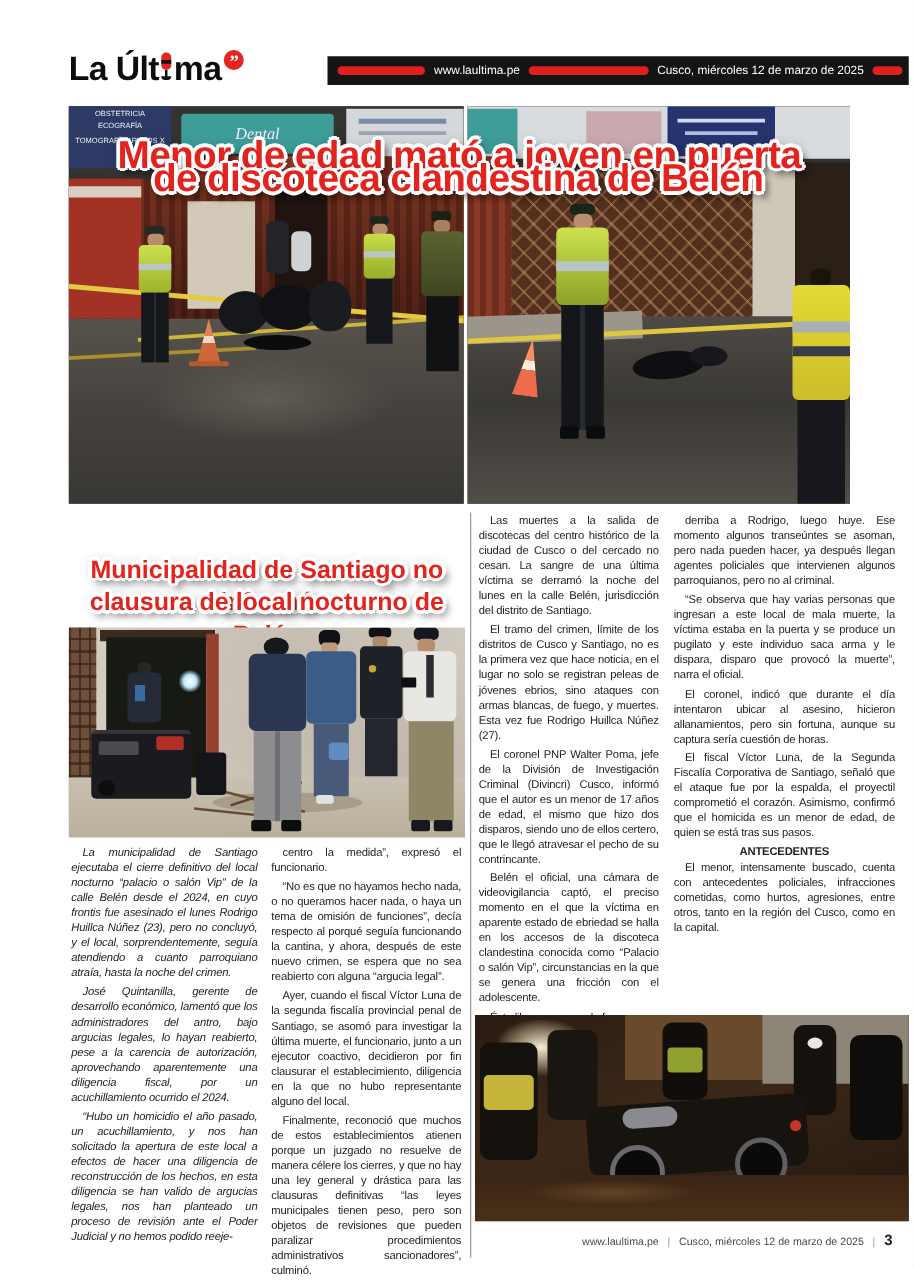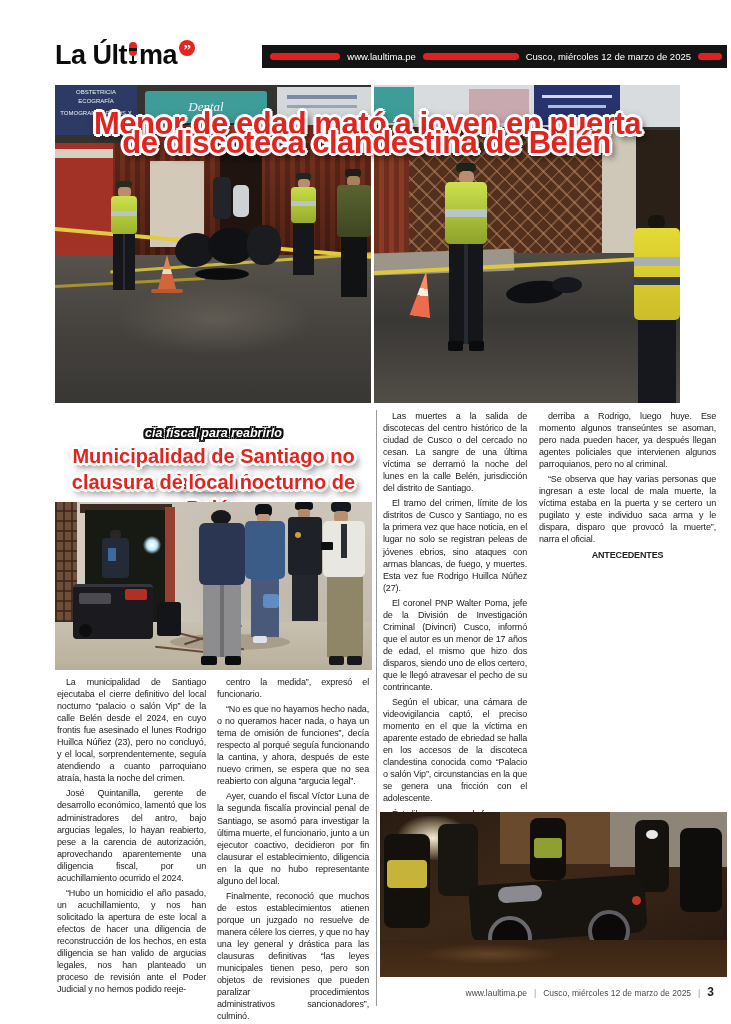--- a/index.html
+++ b/index.html
@@ -182,21 +182,20 @@
       <div style="left:0;top:13px;width:46px;height:92px;background:linear-gradient(180deg,#e4d934,#cdbd2a);border-radius:5px;"></div>
       <div style="left:0;top:42px;width:46px;height:9px;background:#a9b0b4;"></div>
       <div style="left:0;top:62px;width:46px;height:8px;background:#3a3e44;"></div>
       <div style="left:4px;top:105px;width:38px;height:83px;background:#16181d;"></div>
     </div>
   </div>
 
   <div class="abs headline-red" style="left:55px;top:106px;width:625px;font-size:31px;line-height:35px;letter-spacing:-0.5px;">Menor de edad mató a joven en puerta</div>
   <div class="abs headline-red" style="left:55px;top:125px;width:623px;font-size:31px;line-height:35px;letter-spacing:-0.5px;">de discoteca clandestina de Belén</div>
 
-  <div class="abs kicker2" style="left:55px;top:426px;width:317px;">cia fiscal para reabrirlo</div>
   <div class="abs headline-red" style="left:55px;top:443px;width:317px;font-size:20px;line-height:26px;">Municipalidad de Santiago no informó</div>
   <div class="abs headline-red" style="left:55px;top:469px;width:317px;font-size:20px;line-height:26px;">clausura de local nocturno de Belén</div>
 
   <div class="photo" style="left:55px;top:502px;width:317px;height:168px;background:#d3ccc0;">
     <div style="left:0;top:0;width:317px;height:168px;
          background:radial-gradient(ellipse at 60% 20%,rgba(120,110,95,.18),transparent 60%),
                     radial-gradient(ellipse at 90% 70%,rgba(120,110,95,.2),transparent 55%);"></div>
     <div style="left:0;top:0;width:22px;height:150px;background:#6e4f3a;"></div>
     <div style="left:0;top:0;width:22px;height:150px;
          background:repeating-linear-gradient(0deg,rgba(60,38,26,.8) 0 2px,transparent 2px 10px),
@@ -253,45 +252,48 @@
       <div style="left:2px;top:19px;width:42px;height:56px;background:#e9e7e1;border-radius:5px;"></div>
       <div style="left:20px;top:22px;width:6px;height:34px;background:#2a2d33;"></div>
       <div style="left:0;top:40px;width:12px;height:8px;background:#0d0e10;border-radius:1px;"></div>
       <div style="left:6px;top:75px;width:36px;height:80px;background:#8f8668;"></div>
       <div style="left:8px;top:154px;width:15px;height:9px;background:#17181b;border-radius:2px;"></div>
       <div style="left:26px;top:154px;width:15px;height:9px;background:#17181b;border-radius:2px;"></div>
     </div>
     <div style="left:208px;top:92px;width:16px;height:14px;background:#5f8cc2;border-radius:3px;"></div>
   </div>
 
-  <div class="bodycol" style="left:57px;top:676px;width:149px;">
+  <div class="bodycol" style="left:57px;top:676px;width:149px;font-style:italic;">
     <p>La municipalidad de Santiago ejecutaba el cierre definitivo del local nocturno “palacio o salón Vip” de la calle Belén desde el 2024, en cuyo frontis fue asesinado el lunes Rodrigo Huillca Núñez (23), pero no concluyó, y el local, sorprendentemente, seguía atendiendo a cuanto parroquiano atraía, hasta la noche del crimen.</p>
     <p>José Quintanilla, gerente de desarrollo económico, lamentó que los administradores del antro, bajo argucias legales, lo hayan reabierto, pese a la carencia de autorización, aprovechando aparentemente una diligencia fiscal, por un acuchillamiento ocurrido el 2024.</p>
     <p>“Hubo un homicidio el año pasado, un acuchillamiento, y nos han solicitado la apertura de este local a efectos de hacer una diligencia de reconstrucción de los hechos, en esta diligencia se han valido de argucias legales, nos han planteado un proceso de revisión ante el Poder Judicial y no hemos podido reeje-</p>
   </div>
   <div class="bodycol" style="left:217px;top:676px;width:152px;">
     <p>centro la medida”, expresó el funcionario.</p>
     <p>“No es que no hayamos hecho nada, o no queramos hacer nada, o haya un tema de omisión de funciones”, decía respecto al porqué seguía funcionando la cantina, y ahora, después de este nuevo crimen, se espera que no sea reabierto con alguna “argucia legal”.</p>
     <p>Ayer, cuando el fiscal Víctor Luna de la segunda fiscalía provincial penal de Santiago, se asomó para investigar la última muerte, el funcionario, junto a un ejecutor coactivo, decidieron por fin clausurar el establecimiento, diligencia en la que no hubo representante alguno del local.</p>
     <p>Finalmente, reconoció que muchos de estos establecimientos atienen porque un juzgado no resuelve de manera célere los cierres, y que no hay una ley general y drástica para las clausuras definitivas “las leyes municipales tienen peso, pero son objetos de revisiones que pueden paralizar procedimientos administrativos sancionadores”, culminó.</p>
   </div>
 
   <div class="vrule" style="left:376px;top:410px;height:596px;"></div>
 
   <div class="bodycol" style="left:383px;top:410px;width:144px;">
     <p>Las muertes a la salida de discotecas del centro histórico de la ciudad de Cusco o del cercado no cesan. La sangre de una última víctima se derramó la noche del lunes en la calle Belén, jurisdicción del distrito de Santiago.</p>
     <p>El tramo del crimen, límite de los distritos de Cusco y Santiago, no es la primera vez que hace noticia, en el lugar no solo se registran peleas de jóvenes ebrios, sino ataques con armas blancas, de fuego, y muertes. Esta vez fue Rodrigo Huillca Núñez (27).</p>
     <p>El coronel PNP Walter Poma, jefe de la División de Investigación Criminal (Divincri) Cusco, informó que el autor es un menor de 17 años de edad, el mismo que hizo dos disparos, siendo uno de ellos certero, que le llegó atravesar el pecho de su contrincante.</p>
-    <p>Según el ubicar, una cámara de videovigilancia captó, el preciso momento en el que la víctima en aparente estado de ebriedad se halla en los accesos de la discoteca clandestina conocida como “Palacio o salón Vip”, circunstancias en la que se genera una fricción con el adolescente.</p>
+    <p>Belén el oficial, una cámara de videovigilancia captó, el preciso momento en el que la víctima en aparente estado de ebriedad se halla en los accesos de la discoteca clandestina conocida como “Palacio o salón Vip”, circunstancias en la que se genera una fricción con el adolescente.</p>
     <p>Éste libera un arma de fuego y</p>
   </div>
   <div class="bodycol" style="left:539px;top:410px;width:177px;">
     <p>derriba a Rodrigo, luego huye. Ese momento algunos transeúntes se asoman, pero nada pueden hacer, ya después llegan agentes policiales que intervienen algunos parroquianos, pero no al criminal.</p>
-    <p>“Se observa que hay varias personas que ingresan a este local de mala muerte, la víctima estaba en la puerta y se certero un pugilato y este individuo saca arma y le dispara, disparo que provocó la muerte”, narra el oficial.</p>
+    <p>“Se observa que hay varias personas que ingresan a este local de mala muerte, la víctima estaba en la puerta y se produce un pugilato y este individuo saca arma y le dispara, disparo que provocó la muerte”, narra el oficial.</p>
+    <p>El coronel, indicó que durante el día intentaron ubicar al asesino, hicieron allanamientos, pero sin fortuna, aunque su captura sería cuestión de horas.</p>
+    <p>El fiscal Víctor Luna, de la Segunda Fiscalía Corporativa de Santiago, señaló que el ataque fue por la espalda, el proyectil comprometió el corazón. Asimismo, confirmó que el homicida es un menor de edad, de quien se está tras sus pasos.</p>
     <p class="subhead">ANTECEDENTES</p>
+    <p>El menor, intensamente buscado, cuenta con antecedentes policiales, infracciones cometidas, como hurtos, agresiones, entre otros, tanto en la región del Cusco, como en la capital.</p>
   </div>
 
   <div class="photo" style="left:380px;top:812px;width:347px;height:165px;background:linear-gradient(160deg,#2a1c13,#3c2818 45%,#241710);">
     <div style="left:120px;top:0;width:112px;height:52px;background:#6a4a2c;"></div>
     <div style="left:230px;top:0;width:117px;height:55px;background:#8d8578;"></div>
     <div style="left:18px;top:4px;width:70px;height:44px;background:radial-gradient(ellipse,rgba(255,248,220,.95),rgba(255,240,190,.35) 50%,transparent 75%);"></div>
 
     <div style="left:4px;top:22px;width:46px;height:94px;background:#14100c;border-radius:8px;">
       <div style="left:3px;top:26px;width:40px;height:28px;background:#c6b33a;border-radius:4px;"></div>
     </div>

